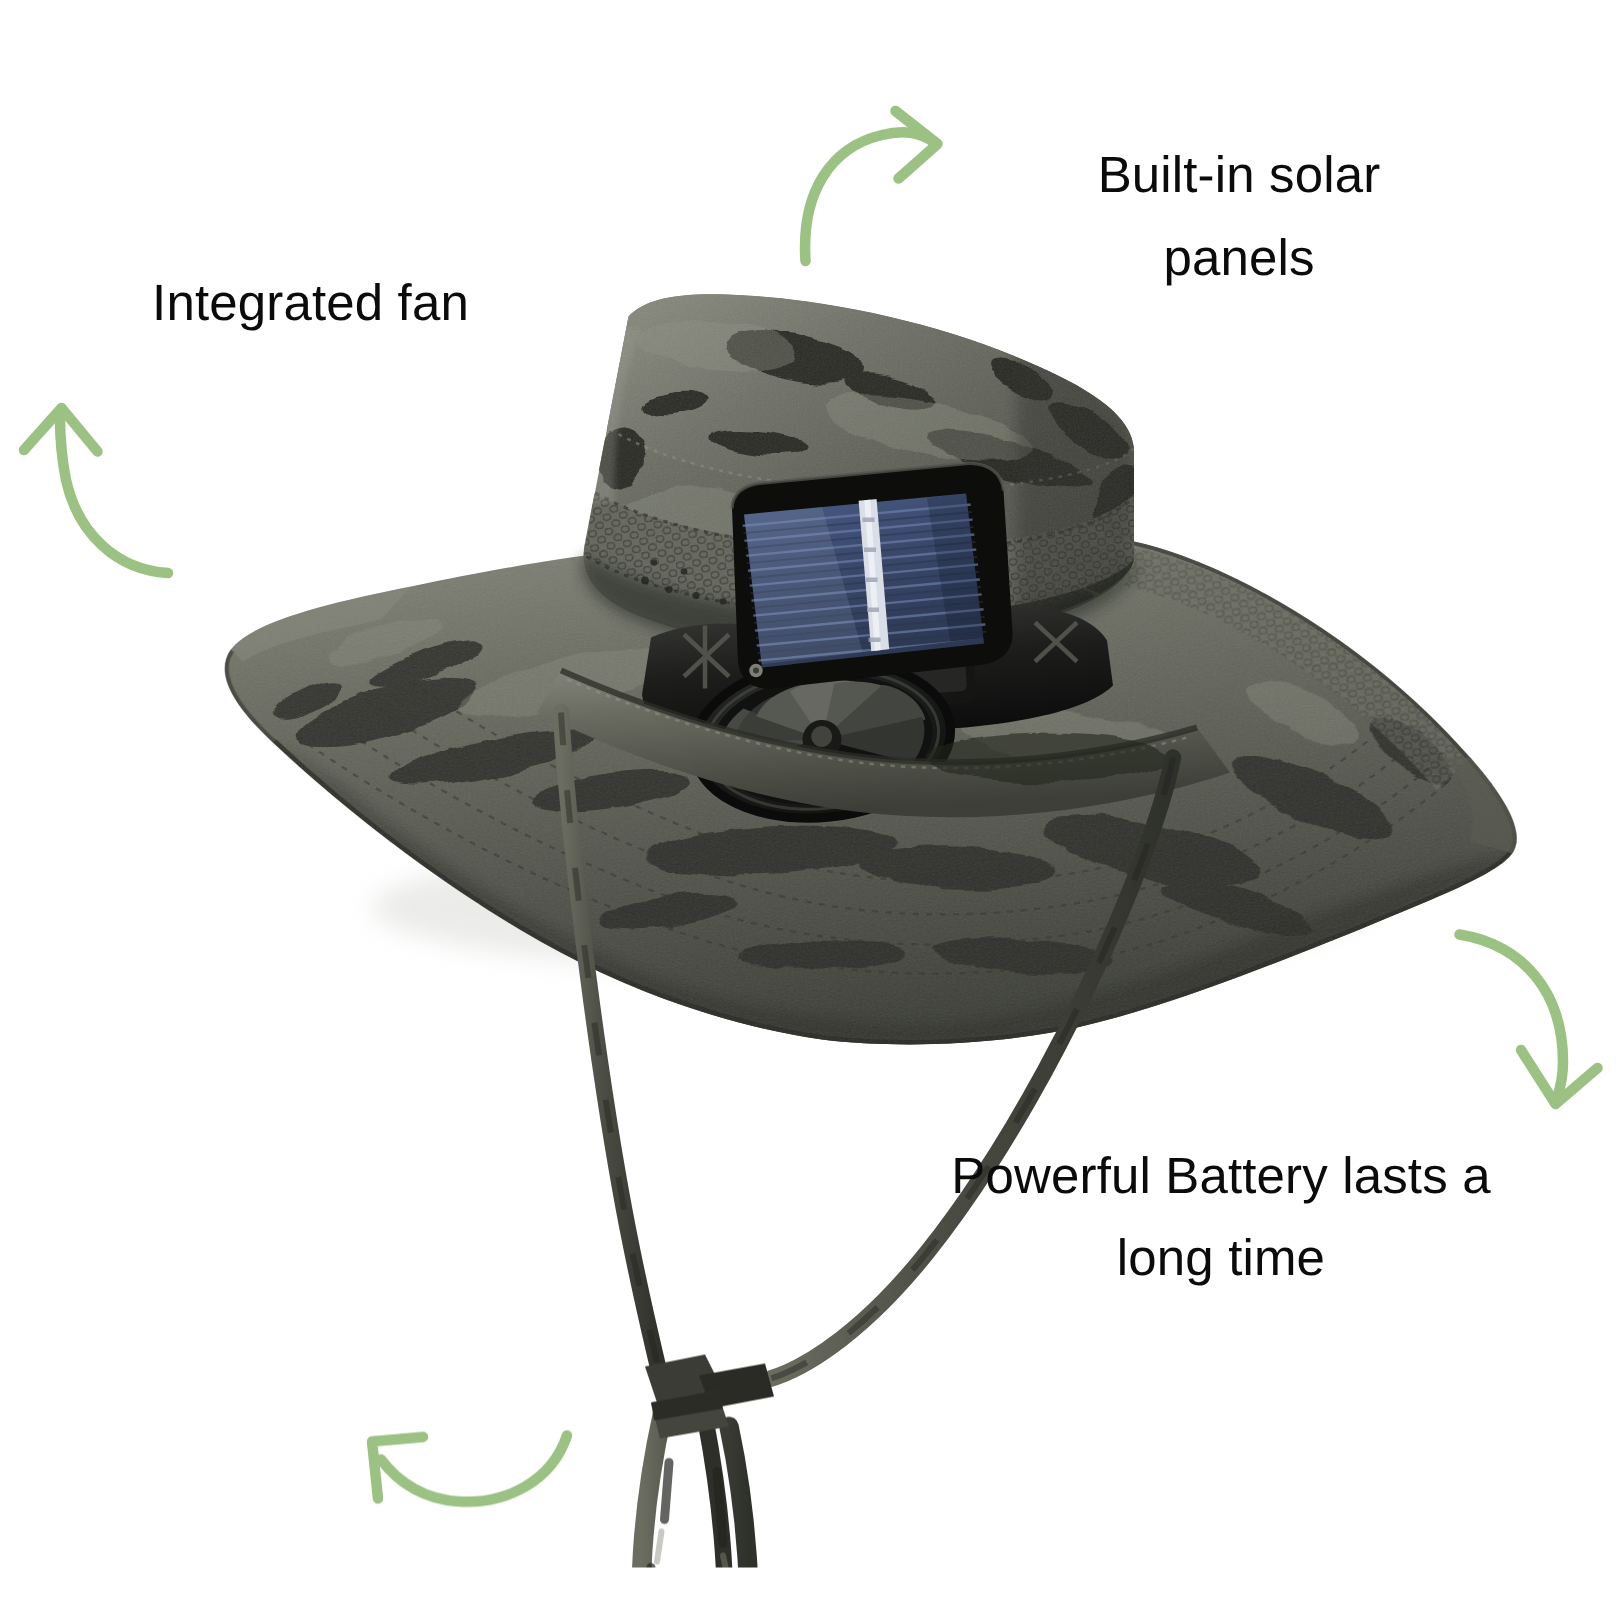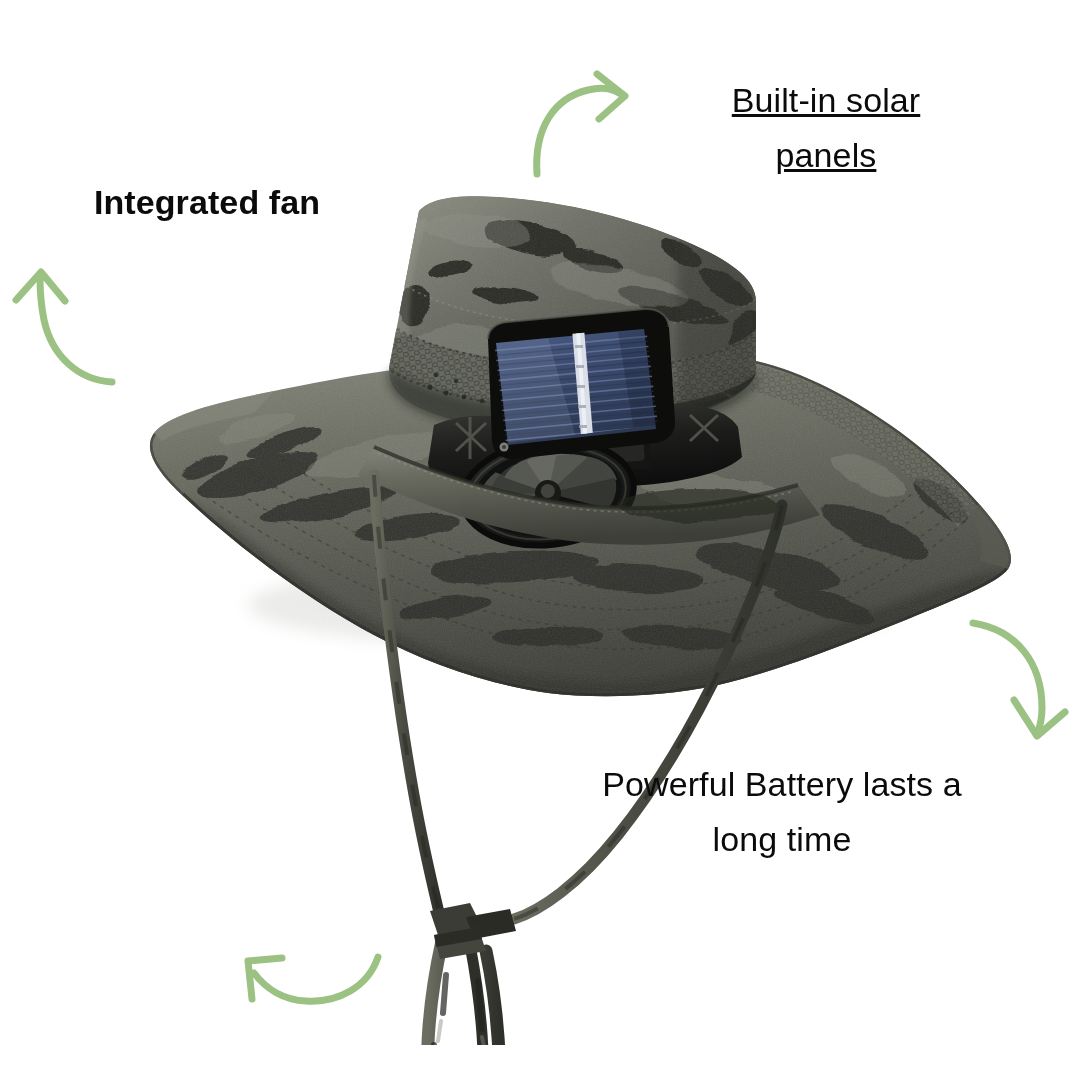--- a/index.html
+++ b/index.html
@@ -16,23 +16,23 @@
     position:absolute;
     color:#0b0b0b;
     font-size:34px;
     line-height:1.62;
     font-weight:400;
     letter-spacing:0.1px;
     text-align:center;
     white-space:pre-line;
     user-select:none;
   }
-  .label.l-solar    { left:656px; top:73px;  width:340px;text-decoration:underline; }
-  .label.l-fan      { left:42px;  top:175px; width:330px;font-weight:bold; }
-  .label.l-battery  { left:556px; top:757px; width:452px; }
+  .label.l-solar    { left:656px; top:90px;  width:340px; }
+  .label.l-fan      { left:42px;  top:175px; width:330px; }
+  .label.l-battery  { left:588px; top:757px; width:452px; }
   .label.l-water    { left:28px;  top:806px; width:328px; }
 
   .arrow { position:absolute; }
   .arrow.a-top    { left:520px; top:62px;  width:120px; height:120px; }
   .arrow.a-left   { left:6px;   top:258px; width:130px; height:140px; }
   .arrow.a-right  { left:958px; top:596px; width:120px; height:150px; }
   .arrow.a-bottom { left:226px; top:925px; width:165px; height:100px; }
 
   .product { position:absolute; left:78px; top:175px; width:940px; height:870px; }
 </style>

